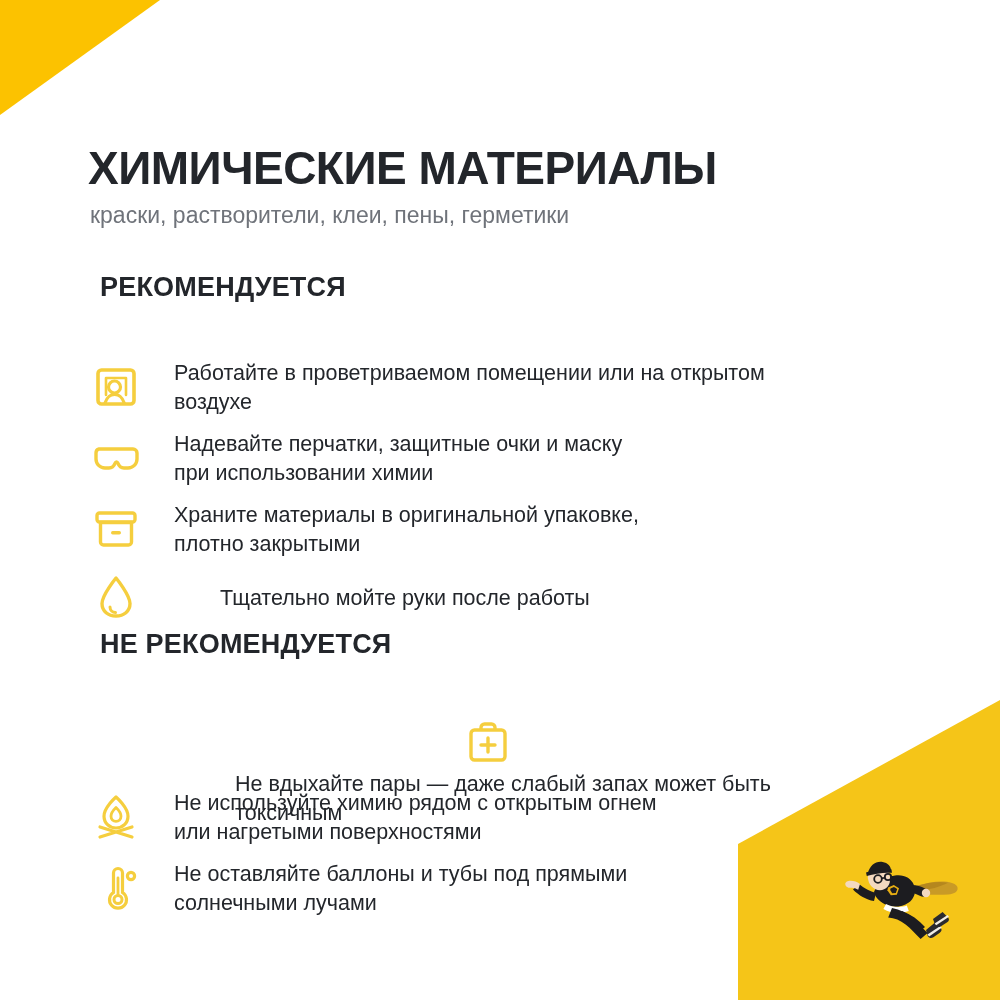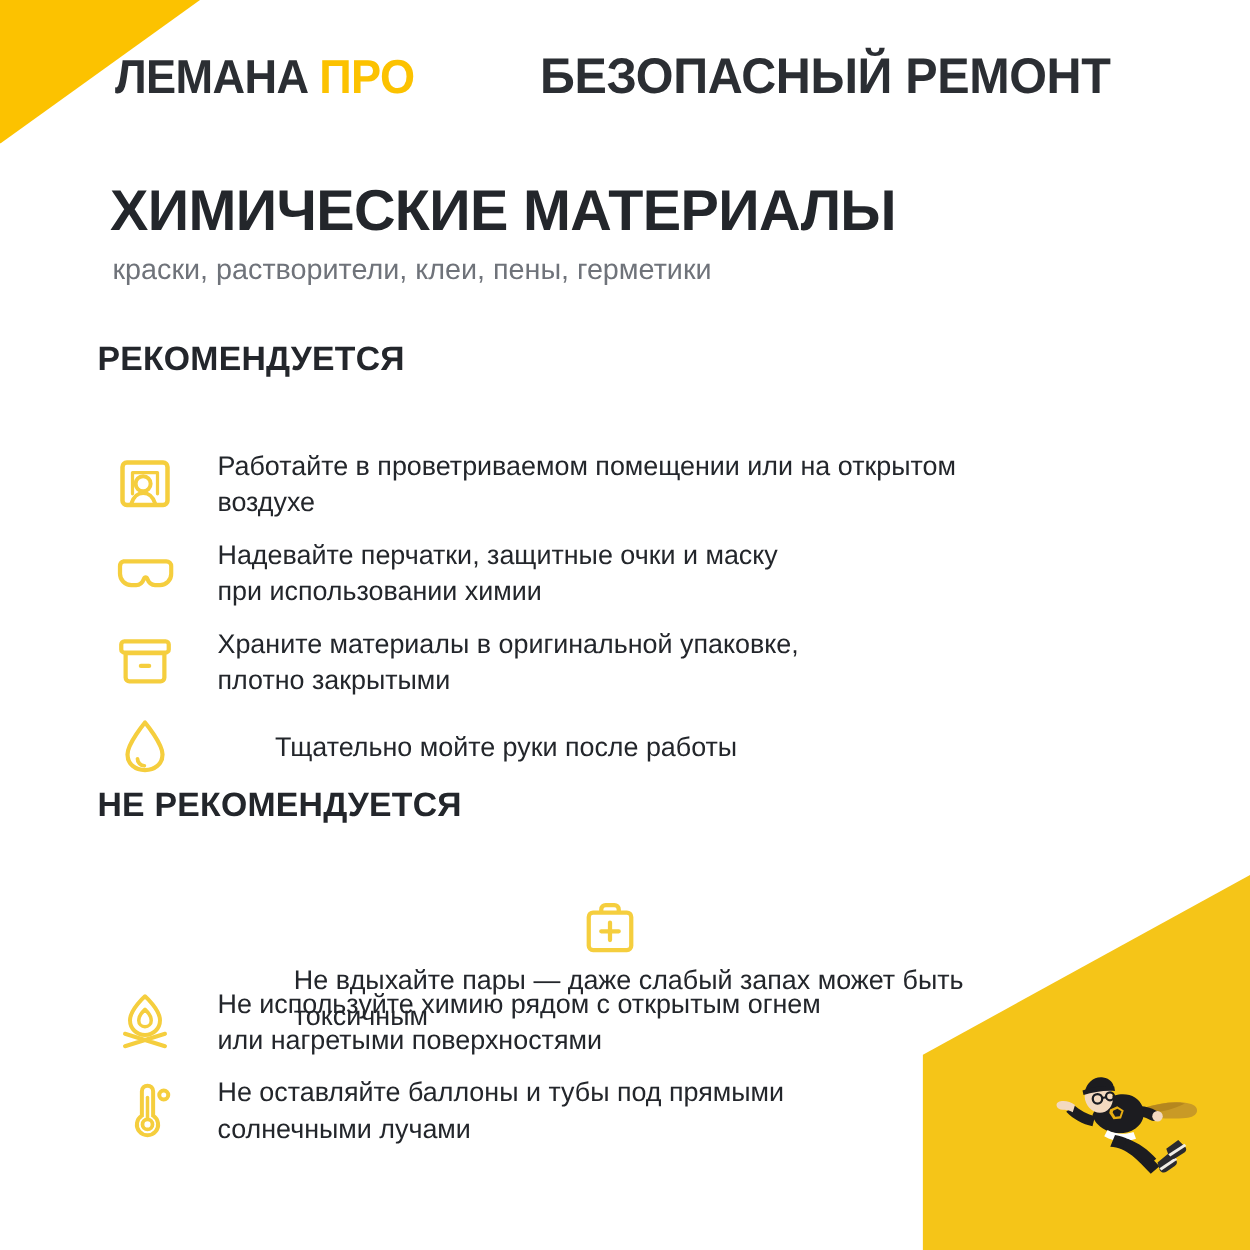--- a/index.html
+++ b/index.html
@@ -100,21 +100,21 @@
     white-space: nowrap;
   }
 
   .section {
     position: absolute;
     left: 0;
     width: 1000px;
   }
   .section-heading {
     position: absolute;
-    left: 78px;
+    left: 100px;
     font-size: 27px;
     font-weight: bold;
     color: #23262B;
     letter-spacing: 0.2px;
     line-height: 1;
     white-space: nowrap;
   }
 
   .item {
     position: absolute;
@@ -153,26 +153,20 @@
   }
 </style>
 </head>
 <body>
 
 <div id="poster">
 
   <div class="corner-tl"></div>
   <div class="corner-br"></div>
 
-  <div class="header">
-    <div class="logo">
-      <span class="lm">ЛЕМАНА</span><span class="pro">ПРО</span>
-    </div>
-    <div class="header-title">БЕЗОПАСНЫЙ РЕМОНТ</div>
-  </div>
 
   <div class="content">
 
     <div class="page-title">ХИМИЧЕСКИЕ МАТЕРИАЛЫ</div>
     <div class="page-subtitle">краски, растворители, клеи, пены, герметики</div>
 
     <div class="section">
       <div class="section-heading" style="top:274px;">РЕКОМЕНДУЕТСЯ</div>
 
       <div class="item" style="top:332px;">

